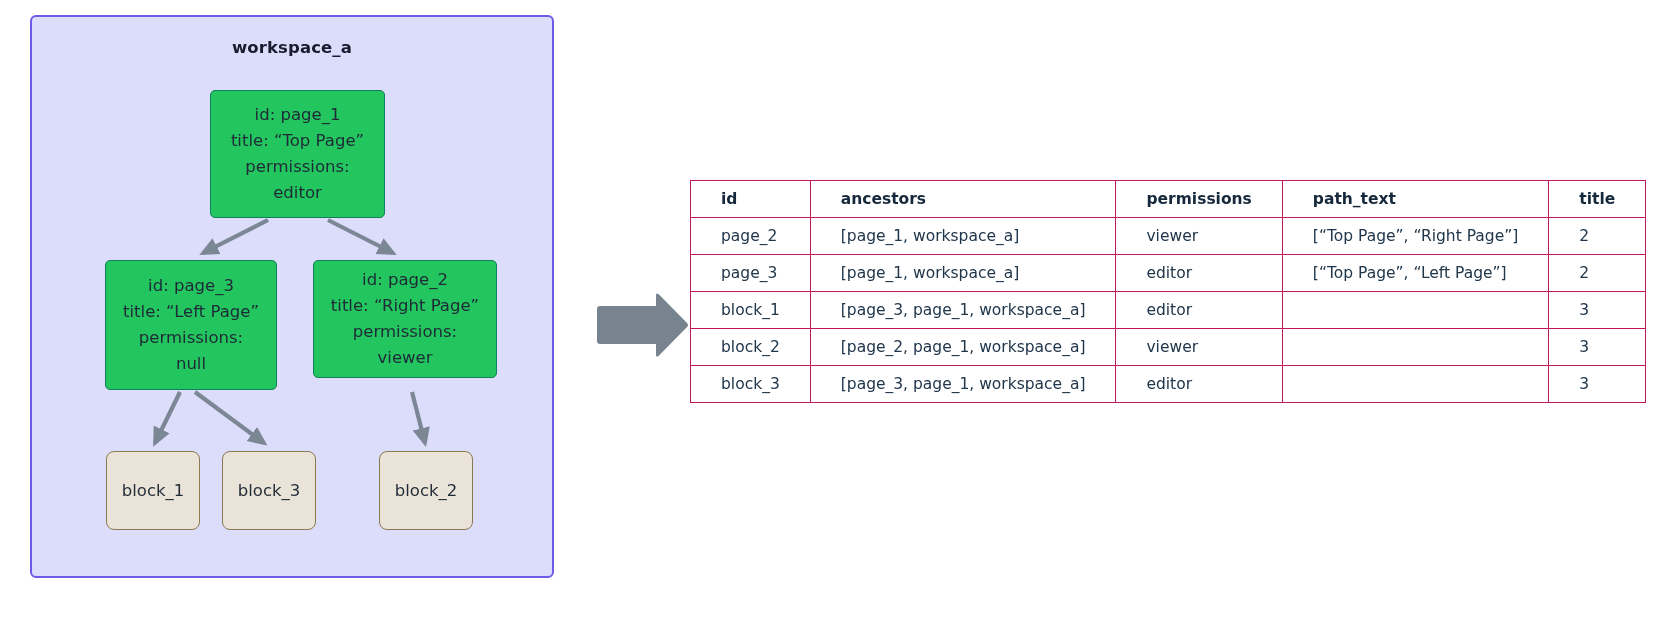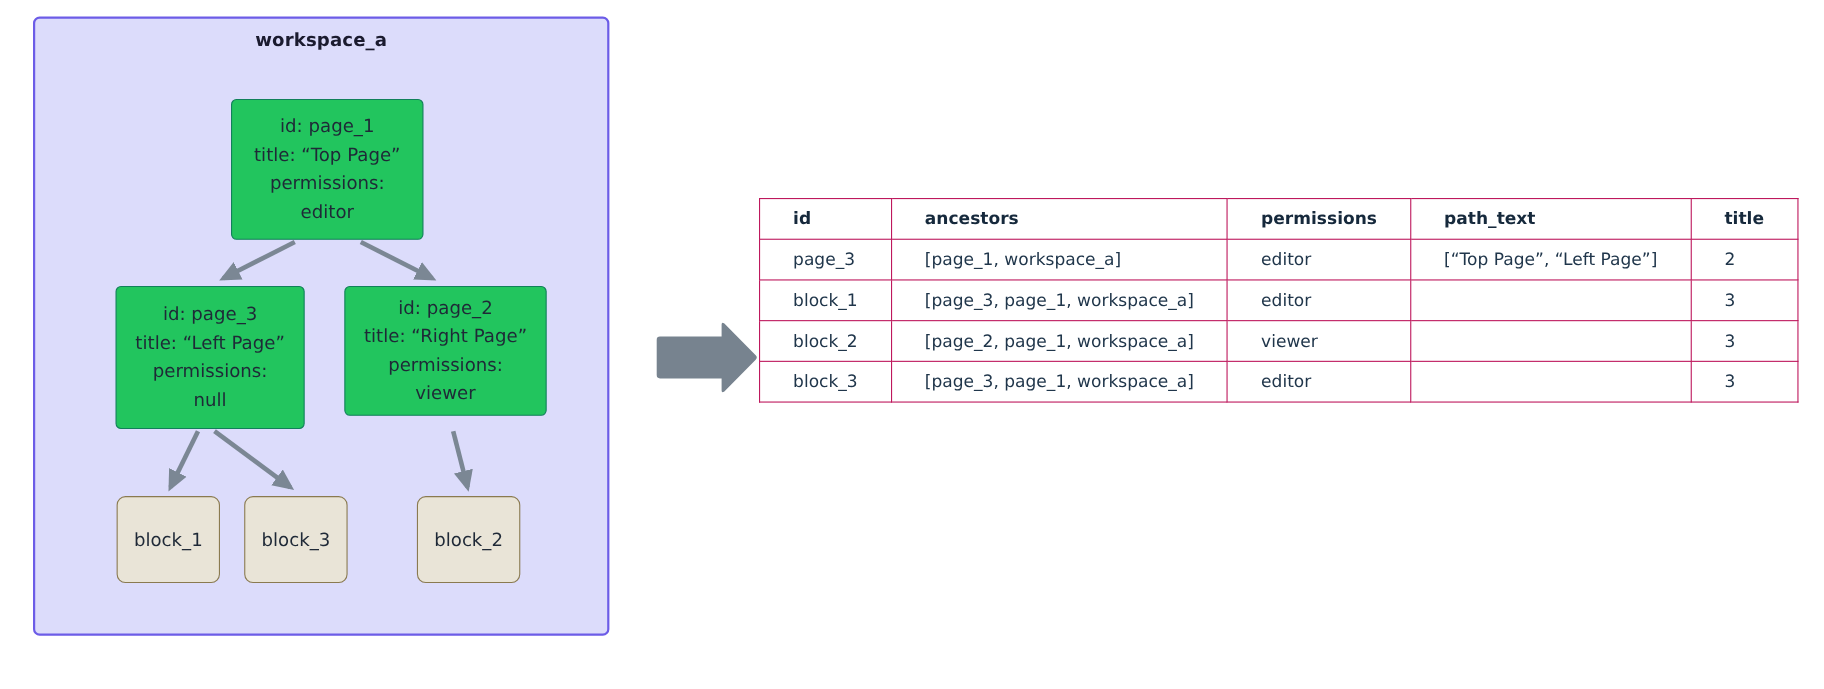--- a/index.html
+++ b/index.html
@@ -24,21 +24,21 @@
     width: 524px;
     height: 563px;
     background: #dcdcfb;
     border: 2px solid #6c5ce7;
     border-radius: 6px;
     box-sizing: border-box;
   }
   #workspace-title {
     position: absolute;
     left: 0;
-    top: 10px;
+    top: 21px;
     width: 100%;
     text-align: center;
     font-size: 16.5px;
     font-weight: bold;
     color: #1b1b2f;
     letter-spacing: .1px;
   }
 
   
   .node {
@@ -191,20 +191,27 @@
     <tr>
       <th class="col-id">id</th>
       <th class="col-ancestors">ancestors</th>
       <th class="col-perm">permissions</th>
       <th class="col-path">path_text</th>
       <th class="col-depth">title</th>
     </tr>
   </thead>
   <tbody>
     <tr>
+      <td>page_2</td>
+      <td>[page_1, workspace_a]</td>
+      <td>viewer</td>
+      <td>[“Top Page”, “Right Page”]</td>
+      <td>2</td>
+    </tr>
+    <tr>
       <td>page_3</td>
       <td>[page_1, workspace_a]</td>
       <td>editor</td>
       <td>[“Top Page”, “Left Page”]</td>
       <td>2</td>
     </tr>
     <tr>
       <td>block_1</td>
       <td>[page_3, page_1, workspace_a]</td>
       <td>editor</td>

